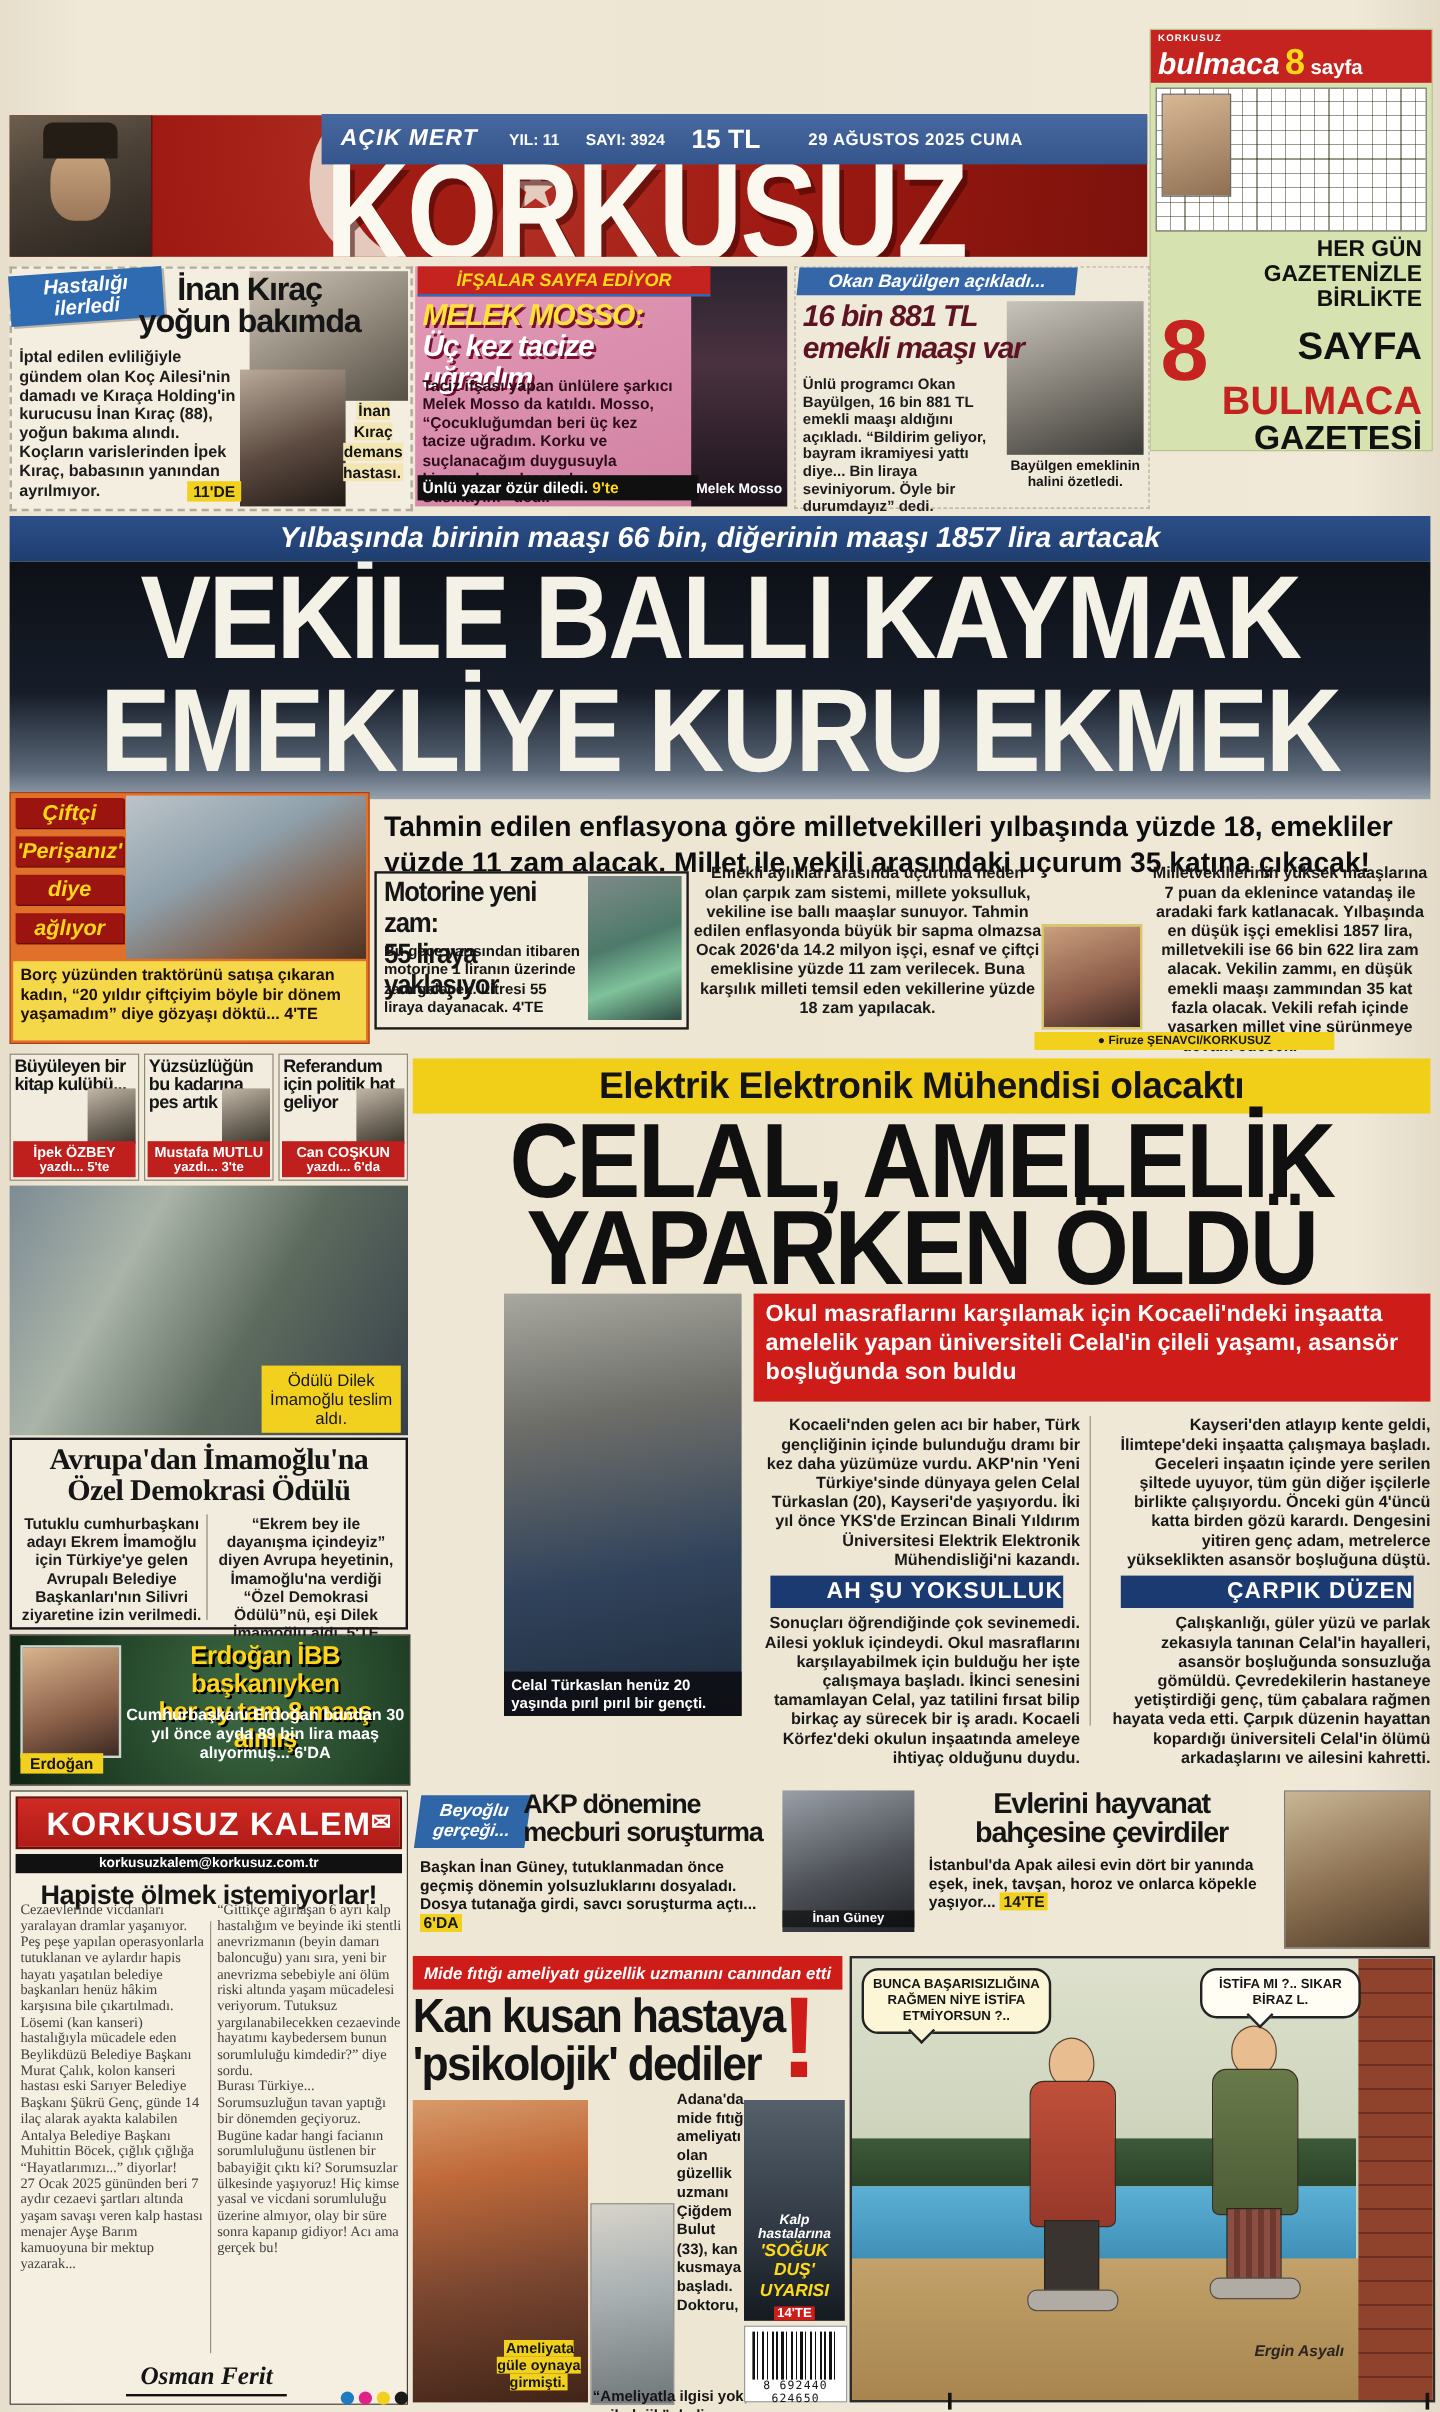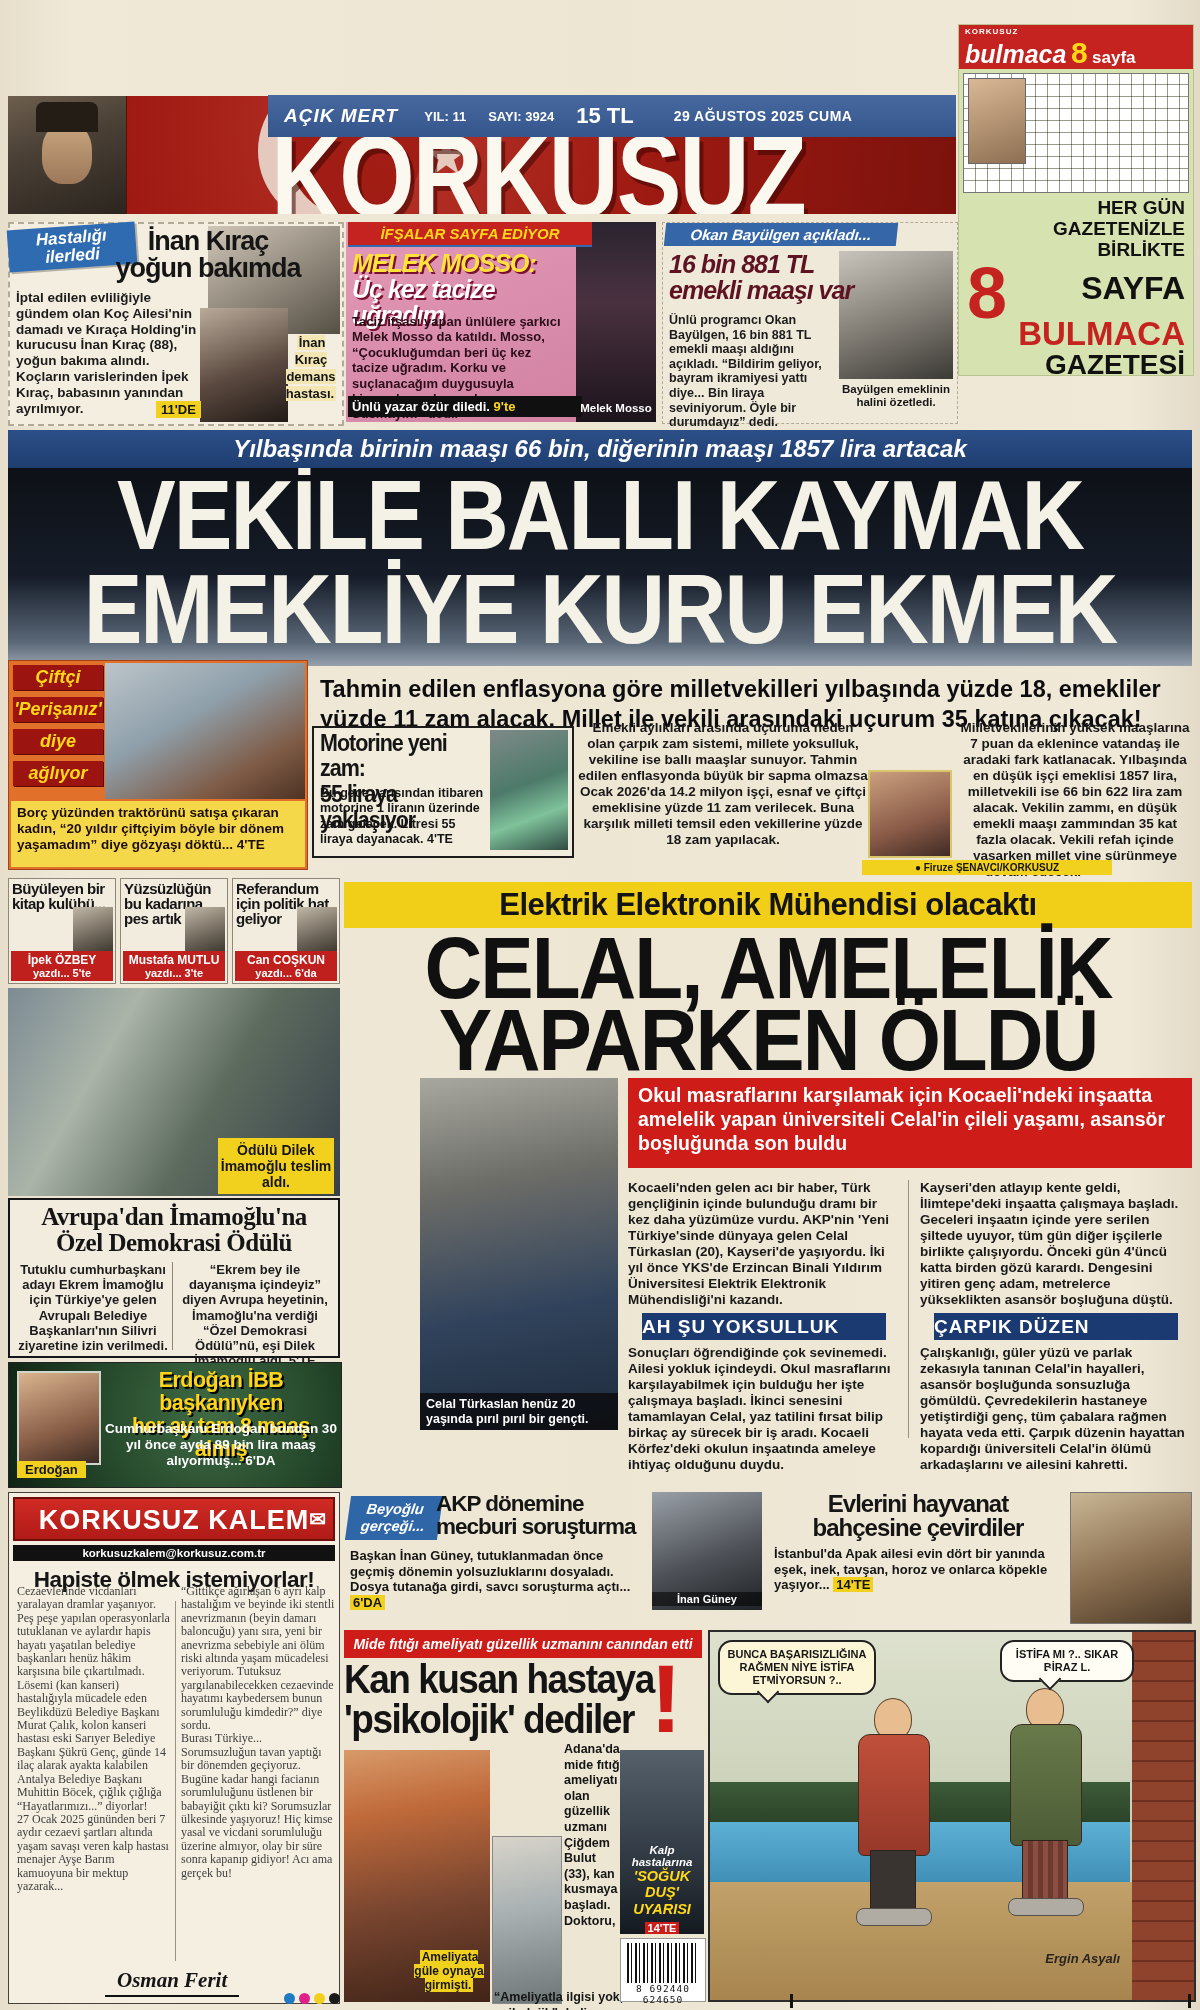--- a/index.html
+++ b/index.html
@@ -98,28 +98,28 @@
   .colbox .a{font-size:12px;font-weight:bold;display:block;}
   .colbox .n{font-size:11px;font-weight:bold;display:block;}
   
   #celal-kicker{left:344px;top:882px;width:848px;height:46px;background:#f1ce18;color:#141414;
     font-size:31px;font-weight:bold;text-align:center;line-height:46px;letter-spacing:-.5px;}
   #celal-head{left:344px;top:932px;width:848px;text-align:center;}
   #celal-head div{font-size:80px;font-weight:bold;color:#101010;letter-spacing:-2px;line-height:72px;transform:scaleY(1.1);}
   #celal-photo{left:420px;top:1078px;width:198px;height:352px;background:linear-gradient(170deg,#a8a8a0 0,#6d6d68 30%,#31435c 65%,#1d2a3a);}
   #celal-cap{position:absolute;left:0;right:0;bottom:0;background:rgba(10,10,12,.8);color:#fff;font-size:12.5px;font-weight:bold;line-height:14.5px;padding:4px 6px;}
   #celal-deck{left:628px;top:1078px;width:564px;height:90px;background:#ce1c19;color:#fff;font-size:19.5px;font-weight:bold;line-height:24px;padding:5px 10px;box-sizing:border-box;}
-  .ccol{font-size:13.5px;font-weight:bold;line-height:16px;text-align:left;color:#191919;}
+  .ccol{font-size:13.5px;font-weight:bold;line-height:16px;text-align:right;color:#191919;}
   #ccol1{left:628px;top:1180px;width:272px;}
   #ccol2{left:920px;top:1180px;width:272px;}
   .subhead{display:block;background:#1c3a72;color:#fff;font-size:19px;font-weight:bold;line-height:27px;margin:5px 14px;letter-spacing:1px;}
   #cdivider{left:908px;top:1180px;width:1px;height:258px;background:#9a9384;}
   
   #ima-photo{left:8px;top:988px;width:332px;height:208px;background:linear-gradient(120deg,#7d8b94 0,#aab4a8 30%,#5d6b5e 60%,#37404a);}
-  #ima-cap{left:218px;top:1138px;width:112px;background:#f2d11e;font-size:14px;font-weight:bold;line-height:16px;text-align:center;padding:4px 2px;}
+  #ima-cap{left:218px;top:1138px;width:112px;background:#f2d11e;font-size:14px;font-weight:normal;line-height:16px;text-align:center;padding:4px 2px;}
   #ima-box{left:8px;top:1198px;width:332px;height:160px;background:#f2ecdf;border:2px solid #15151a;box-sizing:border-box;}
   #ima-head{left:0;top:4px;width:328px;text-align:center;font-family:"Liberation Serif",serif;font-size:25px;font-weight:bold;line-height:26px;letter-spacing:-.5px;}
   .icol{top:62px;font-size:13px;font-weight:bold;line-height:15.2px;text-align:center;color:#1c1c1c;}
   #icol1{left:8px;width:150px;}
   #icol2{left:168px;width:154px;}
   #idiv{left:162px;top:62px;width:1px;height:88px;background:#8f8878;}
   
   #erd{left:8px;top:1362px;width:332px;height:124px;background:radial-gradient(circle at 60% 40%,#3f6b44 0,#24462a 55%,#102313 100%);border:1px solid #222;}
   #erd-photo{left:8px;top:8px;width:80px;height:90px;border:2px solid #cfd6cc;background:linear-gradient(160deg,#d9b astian);background:linear-gradient(160deg,#d9b48e,#8a5f48 60%,#3c2a22);}
   #erd-cap{left:8px;top:98px;background:#f2d11e;font-size:13px;font-weight:bold;padding:1px 8px;}

